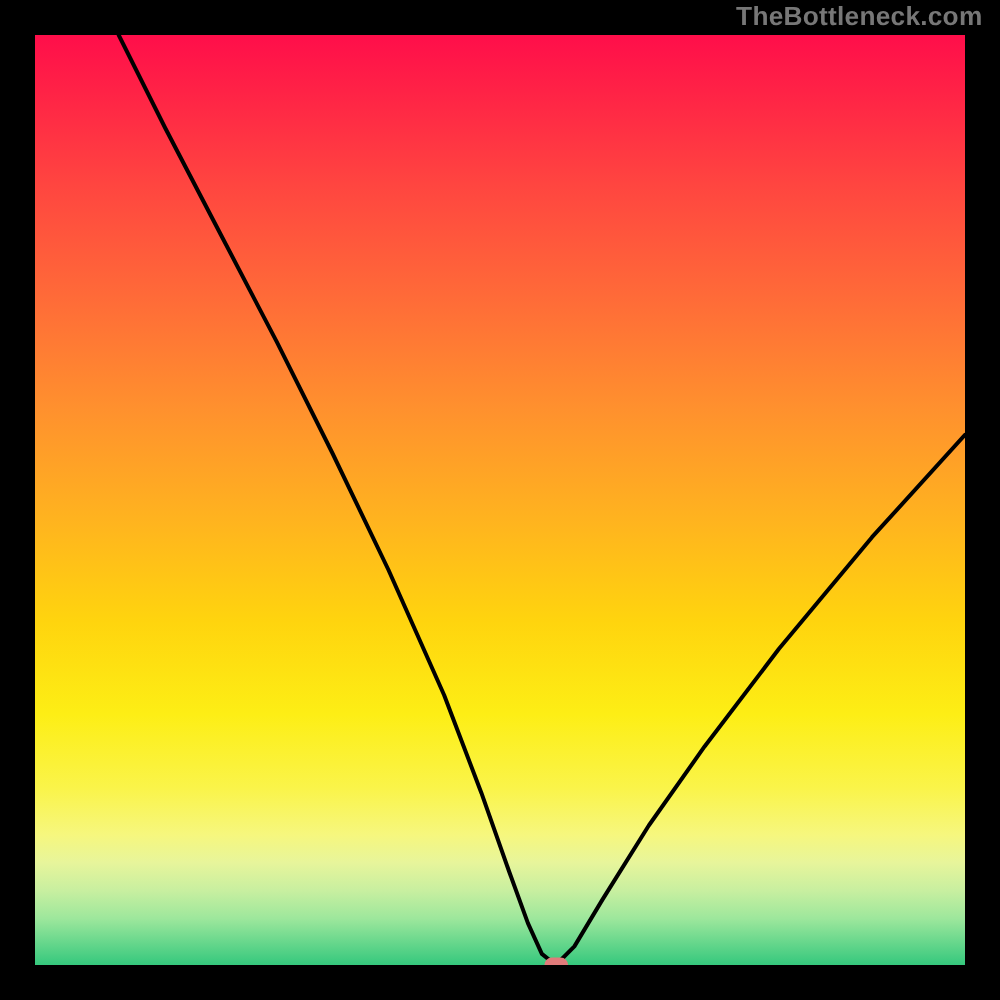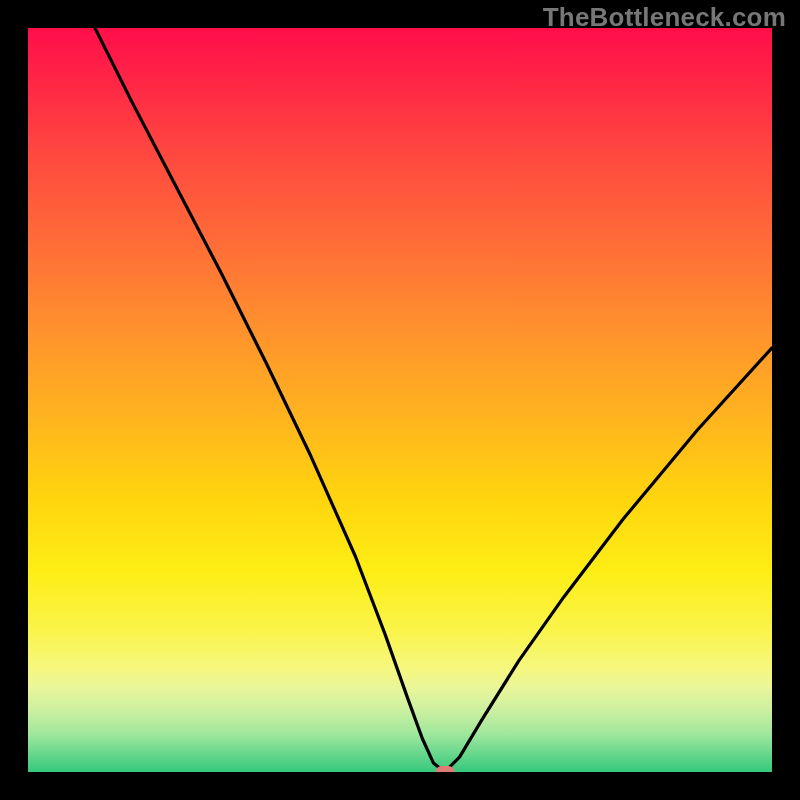--- a/index.html
+++ b/index.html
@@ -15,21 +15,21 @@
     position: relative;
     width: 800px;
     height: 800px;
     background: #000;
   }
   .watermark {
     position: absolute;
     top: 2px;
     right: 14px;
     color: #777;
-    font-size: 26px;
+    font-size: 21px;
     font-weight: 600;
     letter-spacing: 0.2px;
     font-family: Arial, Helvetica, sans-serif;
   }
   .plot {
     position: absolute;
     left: 28px;
     top: 28px;
     width: 744px;
     height: 744px;

